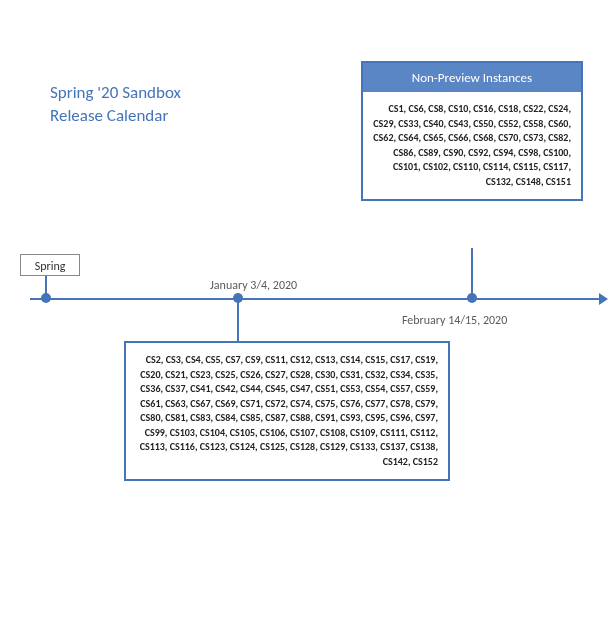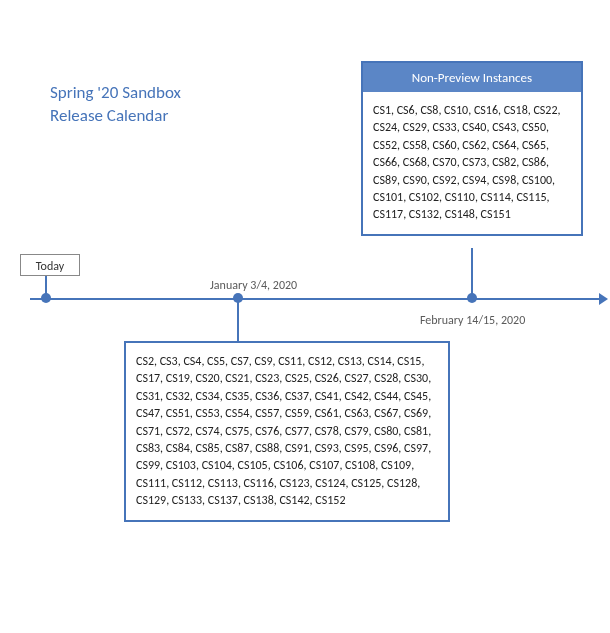--- a/index.html
+++ b/index.html
@@ -69,40 +69,41 @@
   .stem.d1    { left: 237px; top: 298px; height: 43px; }
   .stem.d2    { left: 471px; top: 248px; height: 50px; }
 
   .date-label {
     position: absolute;
     font-size: 12px;
     color: #5a5a5a;
     text-align: center;
   }
   .date-label.d1 { left: 210px; top: 278px; }
-  .date-label.d2 { left: 420px; top: 313px; }
+  .date-label.d2 { left: 402px; top: 313px; }
 
   .box {
     position: absolute;
     border: 2px solid #4674b9;
     background: #fff;
   }
   .box-header {
     background: #5b86c6;
     color: #fff;
     text-align: center;
     font-size: 13px;
     padding: 7px 4px;
   }
   .box-body {
     padding: 10px 10px;
-    font-size: 12px;
+    font-size: 10px;
     line-height: 1.45;
-    text-align: left;
+    text-align: right;
     color: #222;
+    font-weight: bold;
   }
 
   .box.nonpreview {
     left: 361px; top: 37px;
     width: 222px;
     margin-top: 24px;
   }
   .box.preview {
     left: 124px; top: 341px;
     width: 326px;
@@ -111,21 +112,21 @@
 </head>
 <body>
 
 <div class="canvas">
 
   <div class="title">
     <span>Spring '20 Sandbox</span><br>
     <span>Release Calendar</span>
   </div>
 
-  <div class="today-label">Today</div>
+  <div class="today-label">Spring</div>
 
   <div class="axis"></div>
   <div class="arrowhead"></div>
 
   <div class="dot today"></div>
   <div class="dot d1"></div>
   <div class="dot d2"></div>
 
   <div class="stem today"></div>
   <div class="stem d1"></div>

